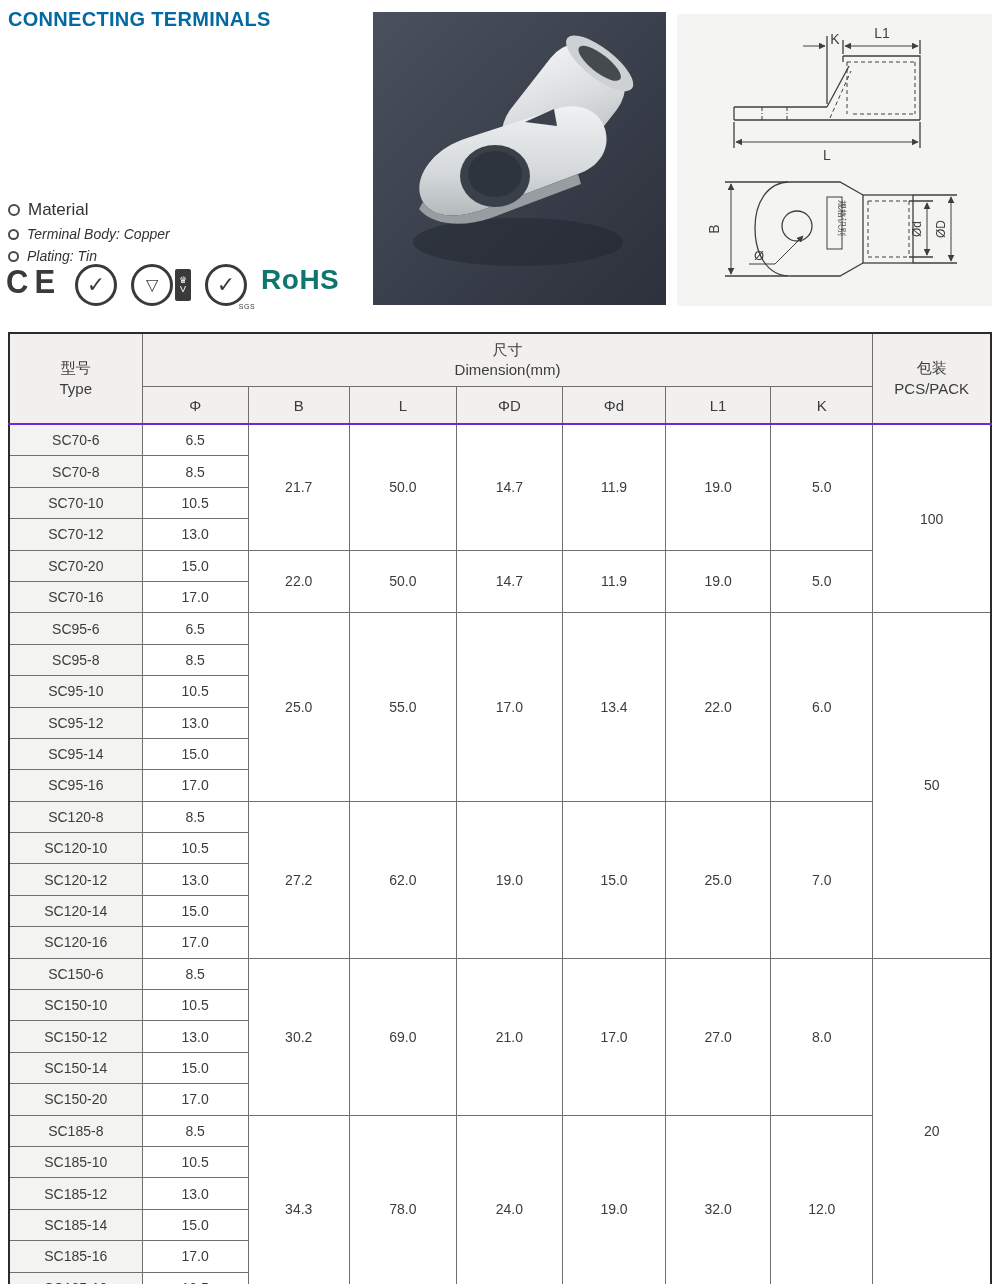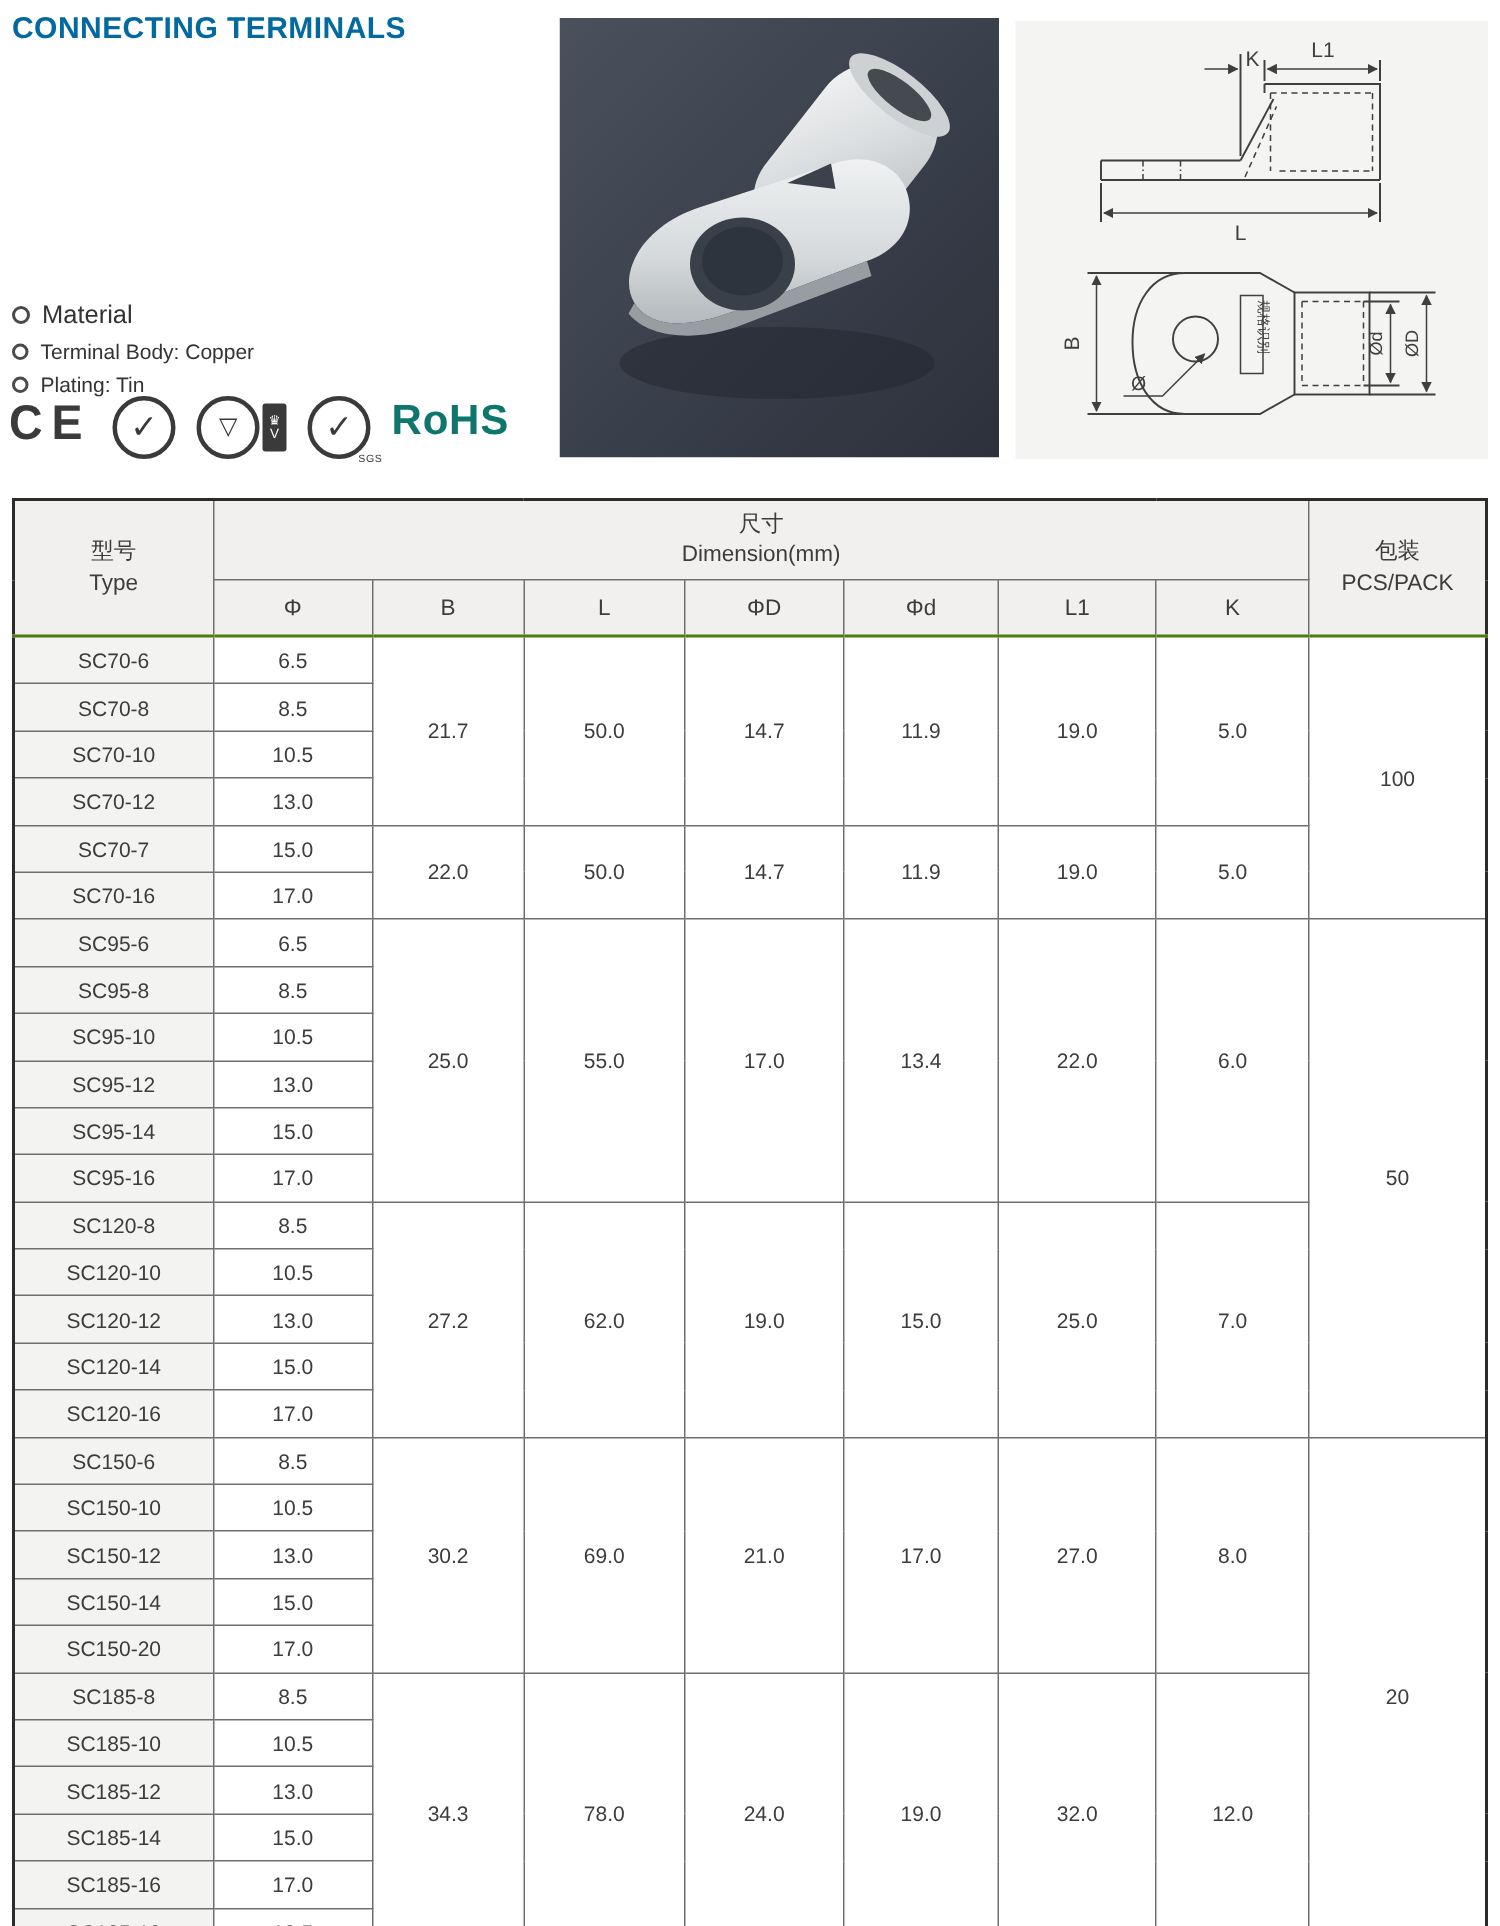--- a/index.html
+++ b/index.html
@@ -8,21 +8,21 @@
 
   
   .title{position:absolute;left:8px;top:8px;font-size:20px;font-weight:bold;color:#0369a1;letter-spacing:.3px;}
   .photo{position:absolute;left:373px;top:12px;width:293px;height:293px;}
   .diagram-panel{position:absolute;left:677px;top:14px;width:315px;height:292px;background:#f4f4f2;}
 
   .material{position:absolute;left:8px;top:200px;}
   .mat-line{display:flex;align-items:center;margin-bottom:6px;text-align:right;}
   .bullet{display:inline-block;width:7px;height:7px;border:2px solid #4a4a4a;border-radius:50%;margin-right:8px;flex:0 0 auto;}
   .mat-heading{font-size:17px;color:#333;}
-  .mat-item{font-size:14px;color:#333;}
+  .mat-item{font-size:14px;color:#333;font-style:italic;}
   .mat-line.h .bullet{width:8px;height:8px;}
 
   .certs{position:absolute;left:6px;top:264px;display:flex;align-items:flex-start;gap:14px;height:42px;}
   .ce-text{font-size:31px;font-weight:bold;color:#3a3a3a;letter-spacing:6px;transform:scaleY(1.05);}
   .badge{width:36px;height:36px;border:3px solid #3a3a3a;border-radius:50%;display:flex;align-items:center;justify-content:center;font-weight:bold;color:#3a3a3a;position:relative;}
   .badge .chk{font-size:22px;line-height:1;}
   .badge .tri{font-size:16px;line-height:1;}
   .badge-pair{display:flex;align-items:center;gap:2px;}
   .ukas{width:16px;height:32px;background:#3a3a3a;color:#fff;display:flex;flex-direction:column;align-items:center;justify-content:center;font-size:9px;line-height:1;border-radius:2px;}
   .sgs-wrap{position:relative;}
@@ -31,21 +31,21 @@
 
   
   table.spec{position:absolute;left:8px;top:332px;width:984px;border-collapse:collapse;table-layout:fixed;border:2px solid #2b2b2b;font-size:14px;color:#3c3c3c;}
   .spec th,.spec td{border:1px solid #6f6f6f;text-align:center;vertical-align:middle;padding:0;font-weight:normal;}
   .spec thead th{background:#f1f0ef;font-size:15px;margin-left:12px;}
   .spec thead tr.hrow1 th{height:52px;}
   .spec thead tr.hrow2 th{height:36px;}
   .spec thead .two-line div{line-height:1.35;}
   .spec tbody td{height:30.4px;background:#fff;}
   .spec tbody td.c-type{background:#f3f3f2;}
-  .spec tbody tr:first-child td{border-top:2px solid #4d7c0f;margin-left:40px;}
+  .spec tbody tr:first-child td{border-top:2px solid #6d28d9;margin-left:40px;}
 
   svg text{font-family:"Liberation Sans","DejaVu Sans",sans-serif;}
 </style>
 </head>
 <body>
 
 <div class="page">
 
   <div class="title">CONNECTING TERMINALS</div>
 
@@ -236,21 +236,21 @@
         </tr>
         <tr>
           <td class="c-type">SC70-10</td>
           <td class="c-phi">10.5</td>
         </tr>
         <tr>
           <td class="c-type">SC70-12</td>
           <td class="c-phi">13.0</td>
         </tr>
         <tr>
-          <td class="c-type">SC70-7</td>
+          <td class="c-type">SC70-20</td>
           <td class="c-phi">15.0</td>
           <td rowspan="2" class="c-dim">22.0</td>
           <td rowspan="2" class="c-dim">50.0</td>
           <td rowspan="2" class="c-dim">14.7</td>
           <td rowspan="2" class="c-dim">11.9</td>
           <td rowspan="2" class="c-dim">19.0</td>
           <td rowspan="2" class="c-dim">5.0</td>
         </tr>
         <tr>
           <td class="c-type">SC70-16</td>

